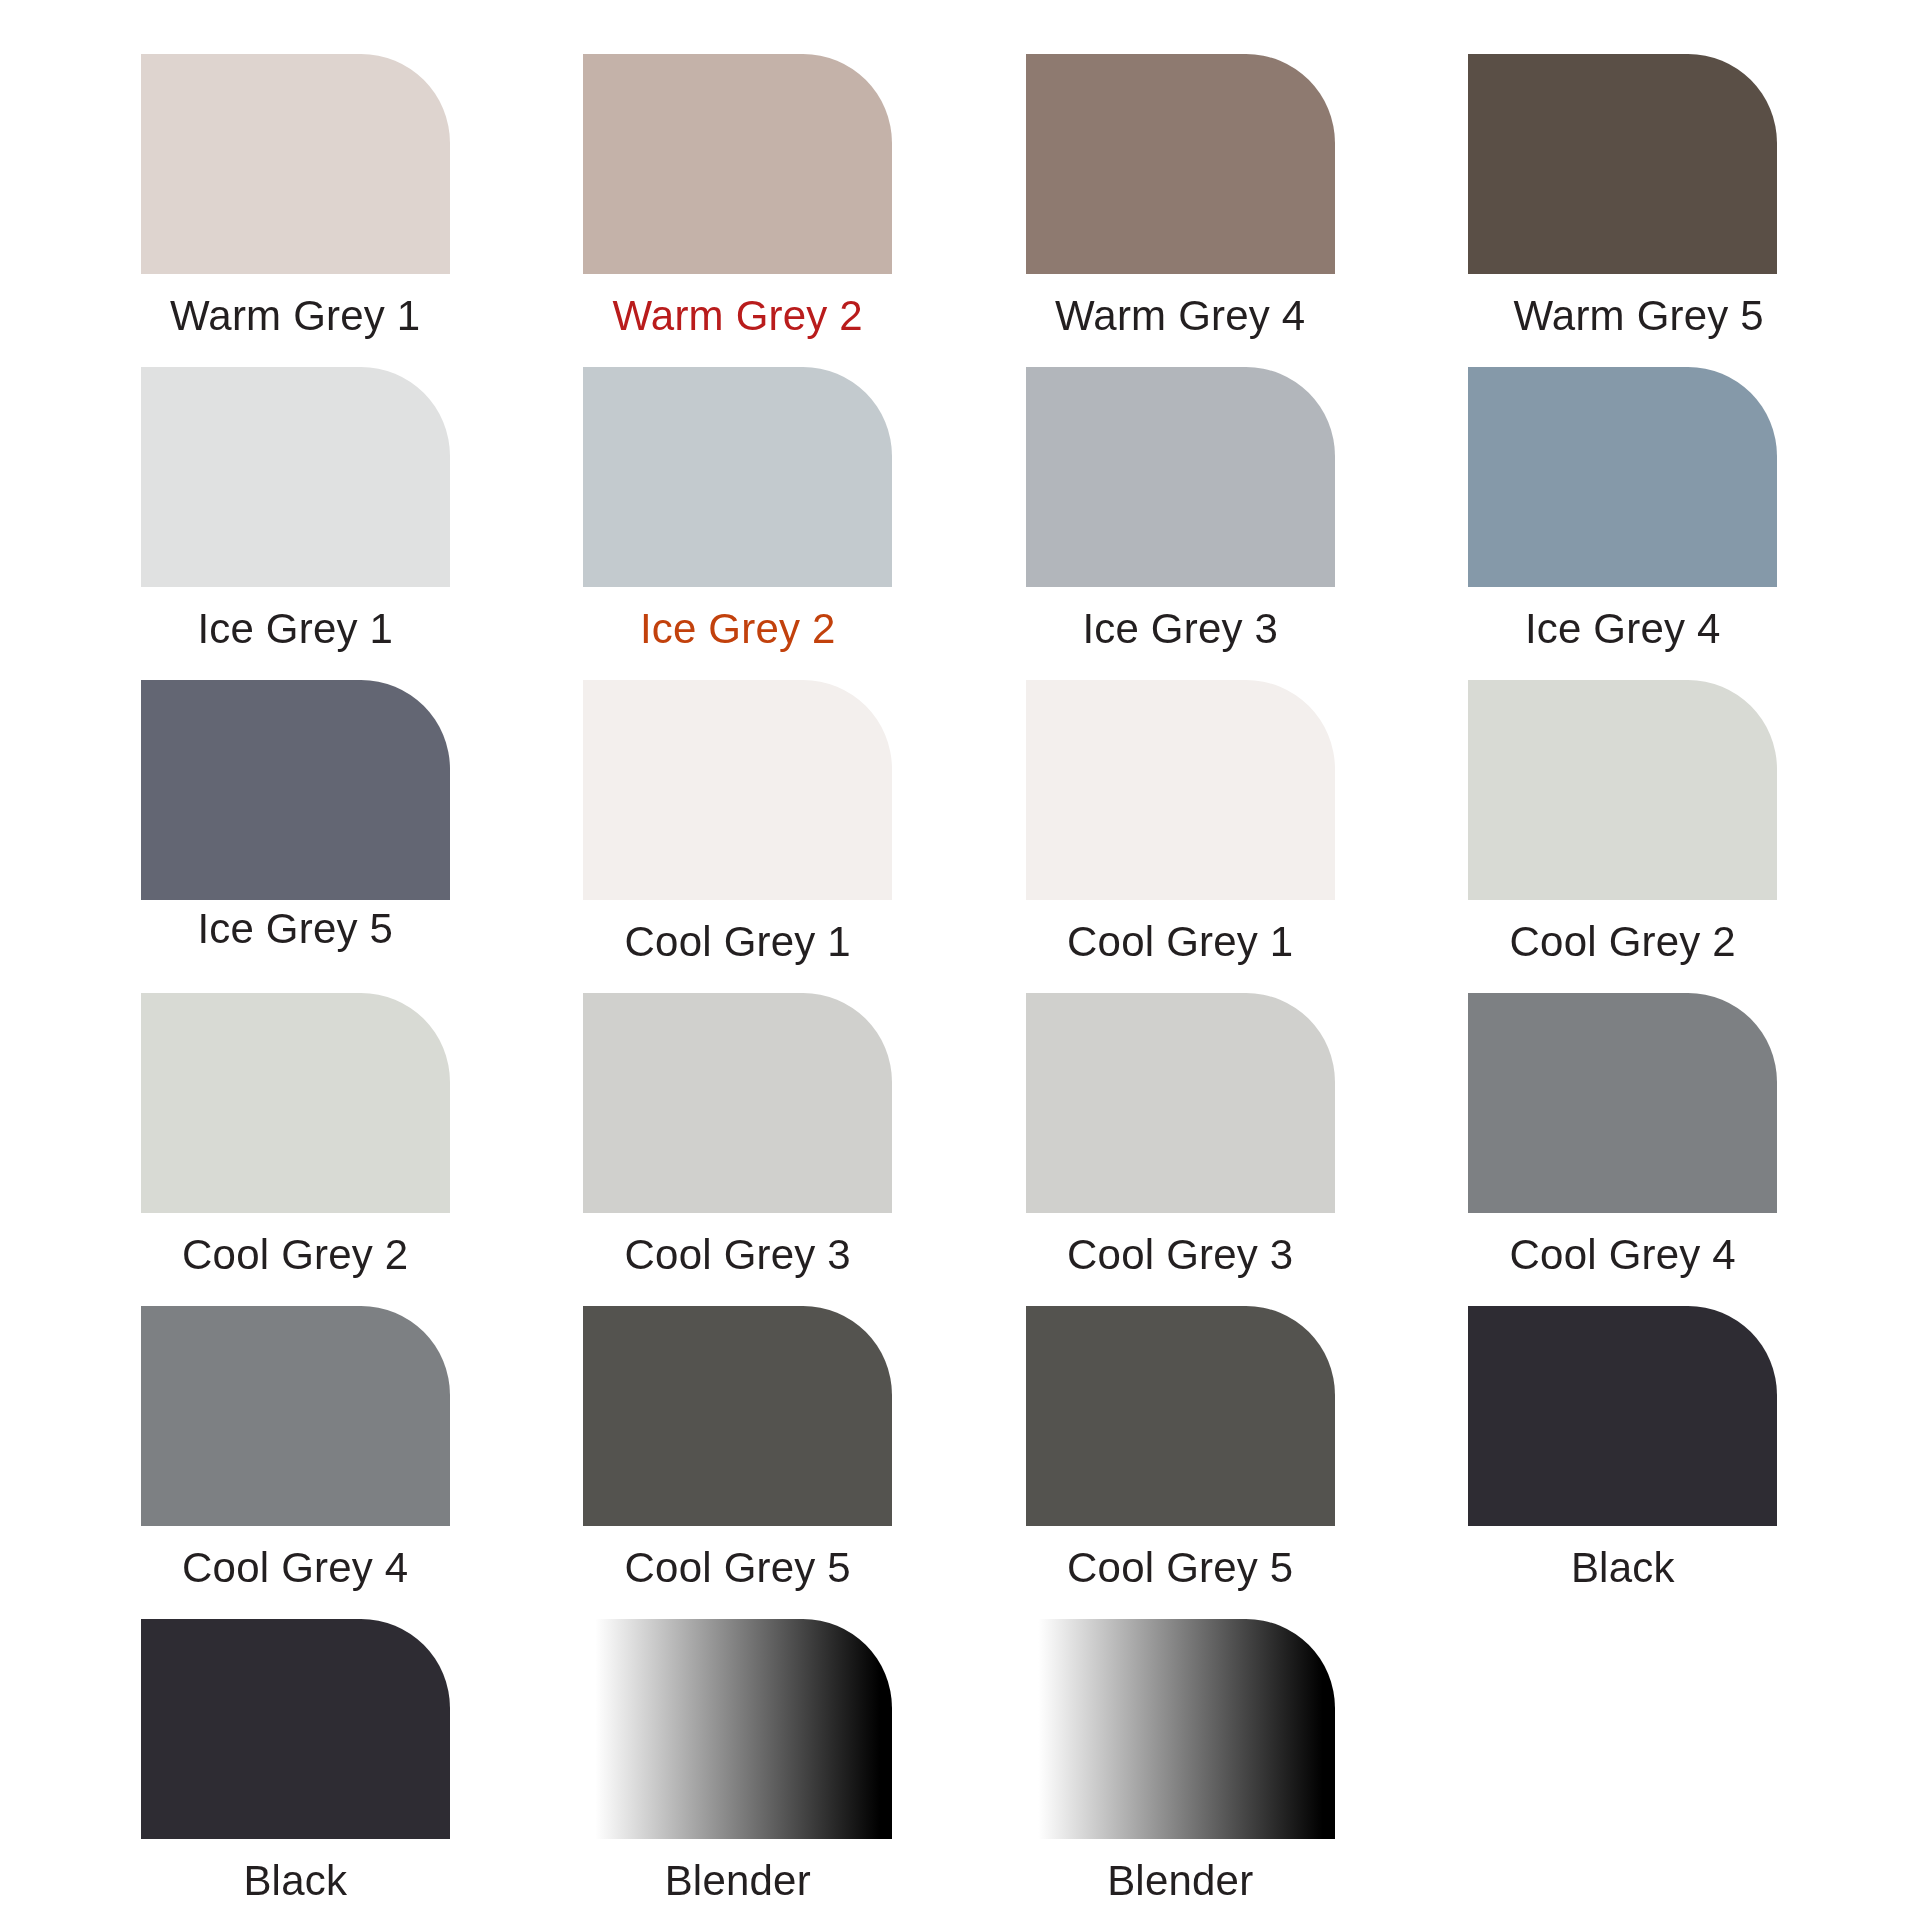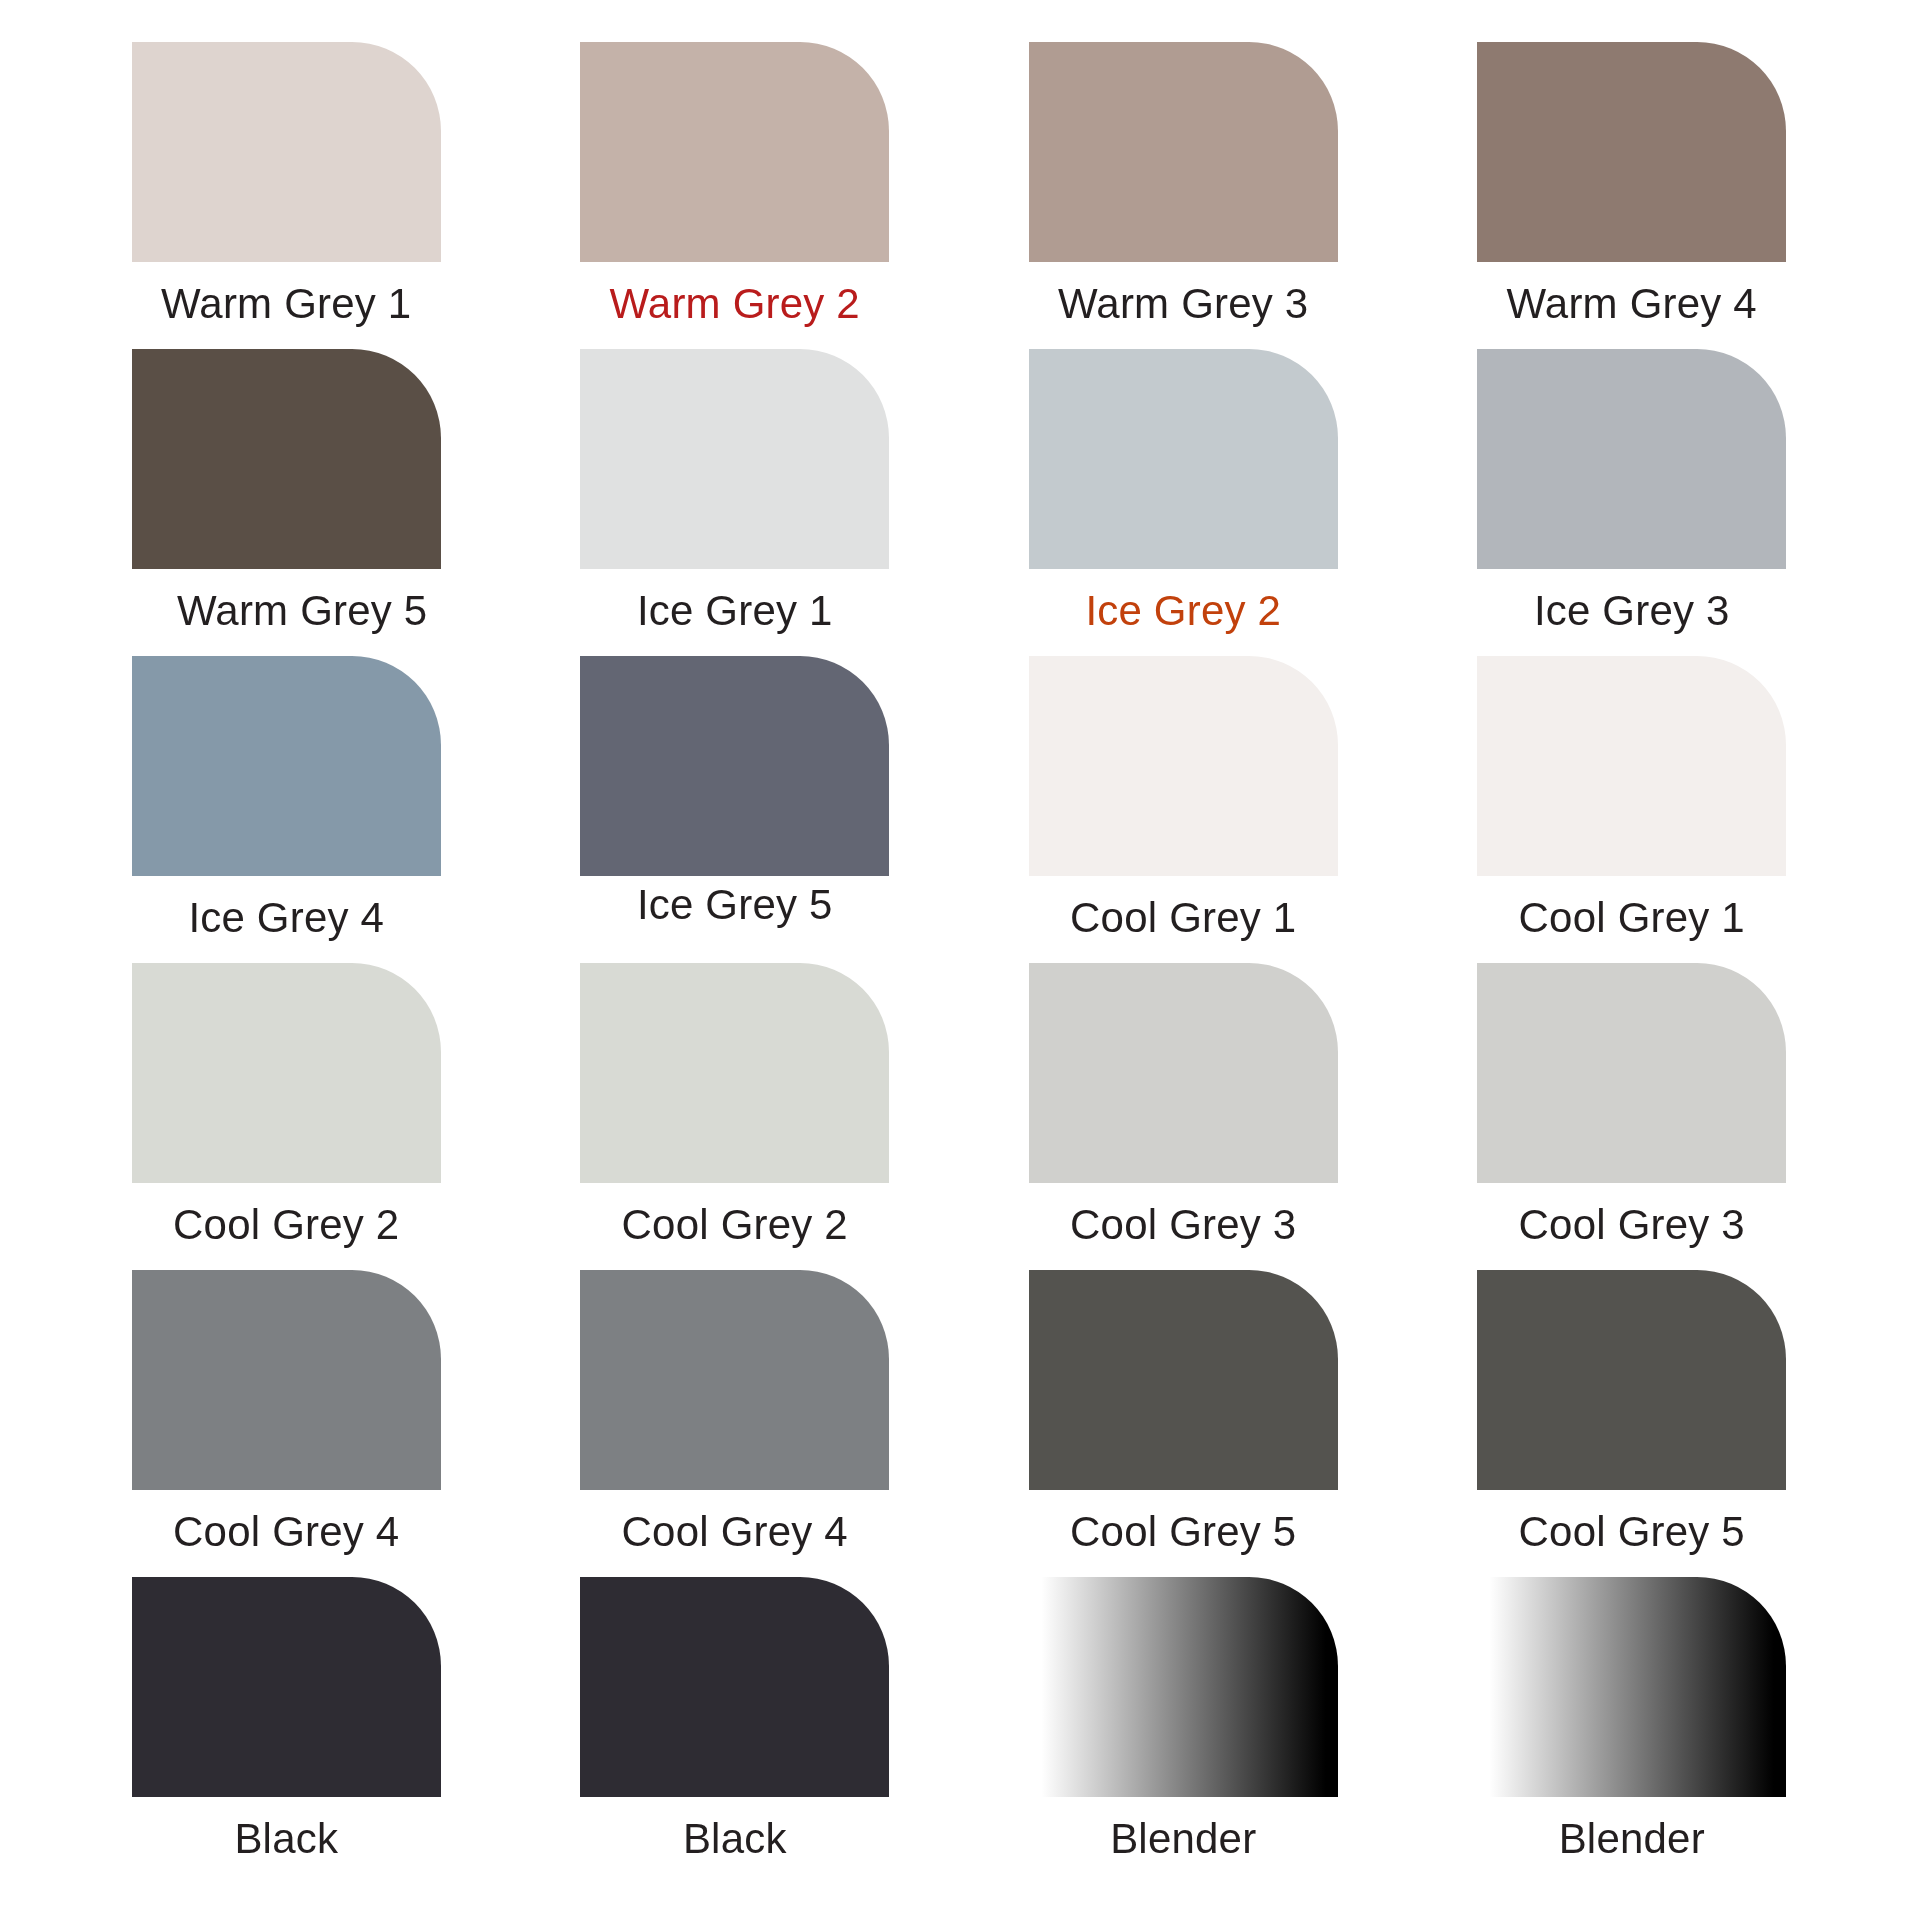--- a/index.html
+++ b/index.html
@@ -11,26 +11,27 @@
     width: 1916px;
     height: 1923px;
     font-family: "Liberation Sans", sans-serif;
     overflow: hidden;
   }
 
   #chart {
     box-sizing: border-box;
     width: 1916px;
     height: 1923px;
-    padding: 42px 87px 39px 89px;
+    padding: 54px 87px 39px 89px;
     display: grid;
     grid-template-columns: repeat(4, 1fr);
     grid-template-rows: repeat(6, 1fr);
     column-gap: 54px;
     row-gap: 0px;
+    gap: 30px;
   }
 
   .cell {
     display: flex;
     flex-direction: column;
     align-items: center;
     justify-content: flex-start;
   }
 
   .swatch {
@@ -57,24 +58,20 @@
 <body>
 
 <div id="chart" style="background: rgb(255, 255, 255);">
     <div class="cell">
       <div class="swatch" style="background: rgb(222, 212, 207);"></div>
       <div class="label" style="color: rgb(35, 31, 32);">Warm Grey 1</div>
     </div>
     <div class="cell">
       <div class="swatch" style="background: rgb(196, 178, 169);"></div>
       <div class="label" style="color: #b91c1c;">Warm Grey 2</div>
-    </div>
-    <div class="cell">
-      <div class="swatch" style="background: rgb(176, 156, 146);"></div>
-      <div class="label" style="color: rgb(35, 31, 32);">Warm Grey 3</div>
     </div>
     <div class="cell">
       <div class="swatch" style="background: rgb(142, 122, 112);"></div>
       <div class="label" style="color: rgb(35, 31, 32);">Warm Grey 4</div>
     </div>
     <div class="cell">
       <div class="swatch" style="background: rgb(90, 79, 70);"></div>
       <div class="label" style="color: rgb(35, 31, 32); margin-left: 32px;">Warm Grey 5</div>
     </div>
     <div class="cell">

